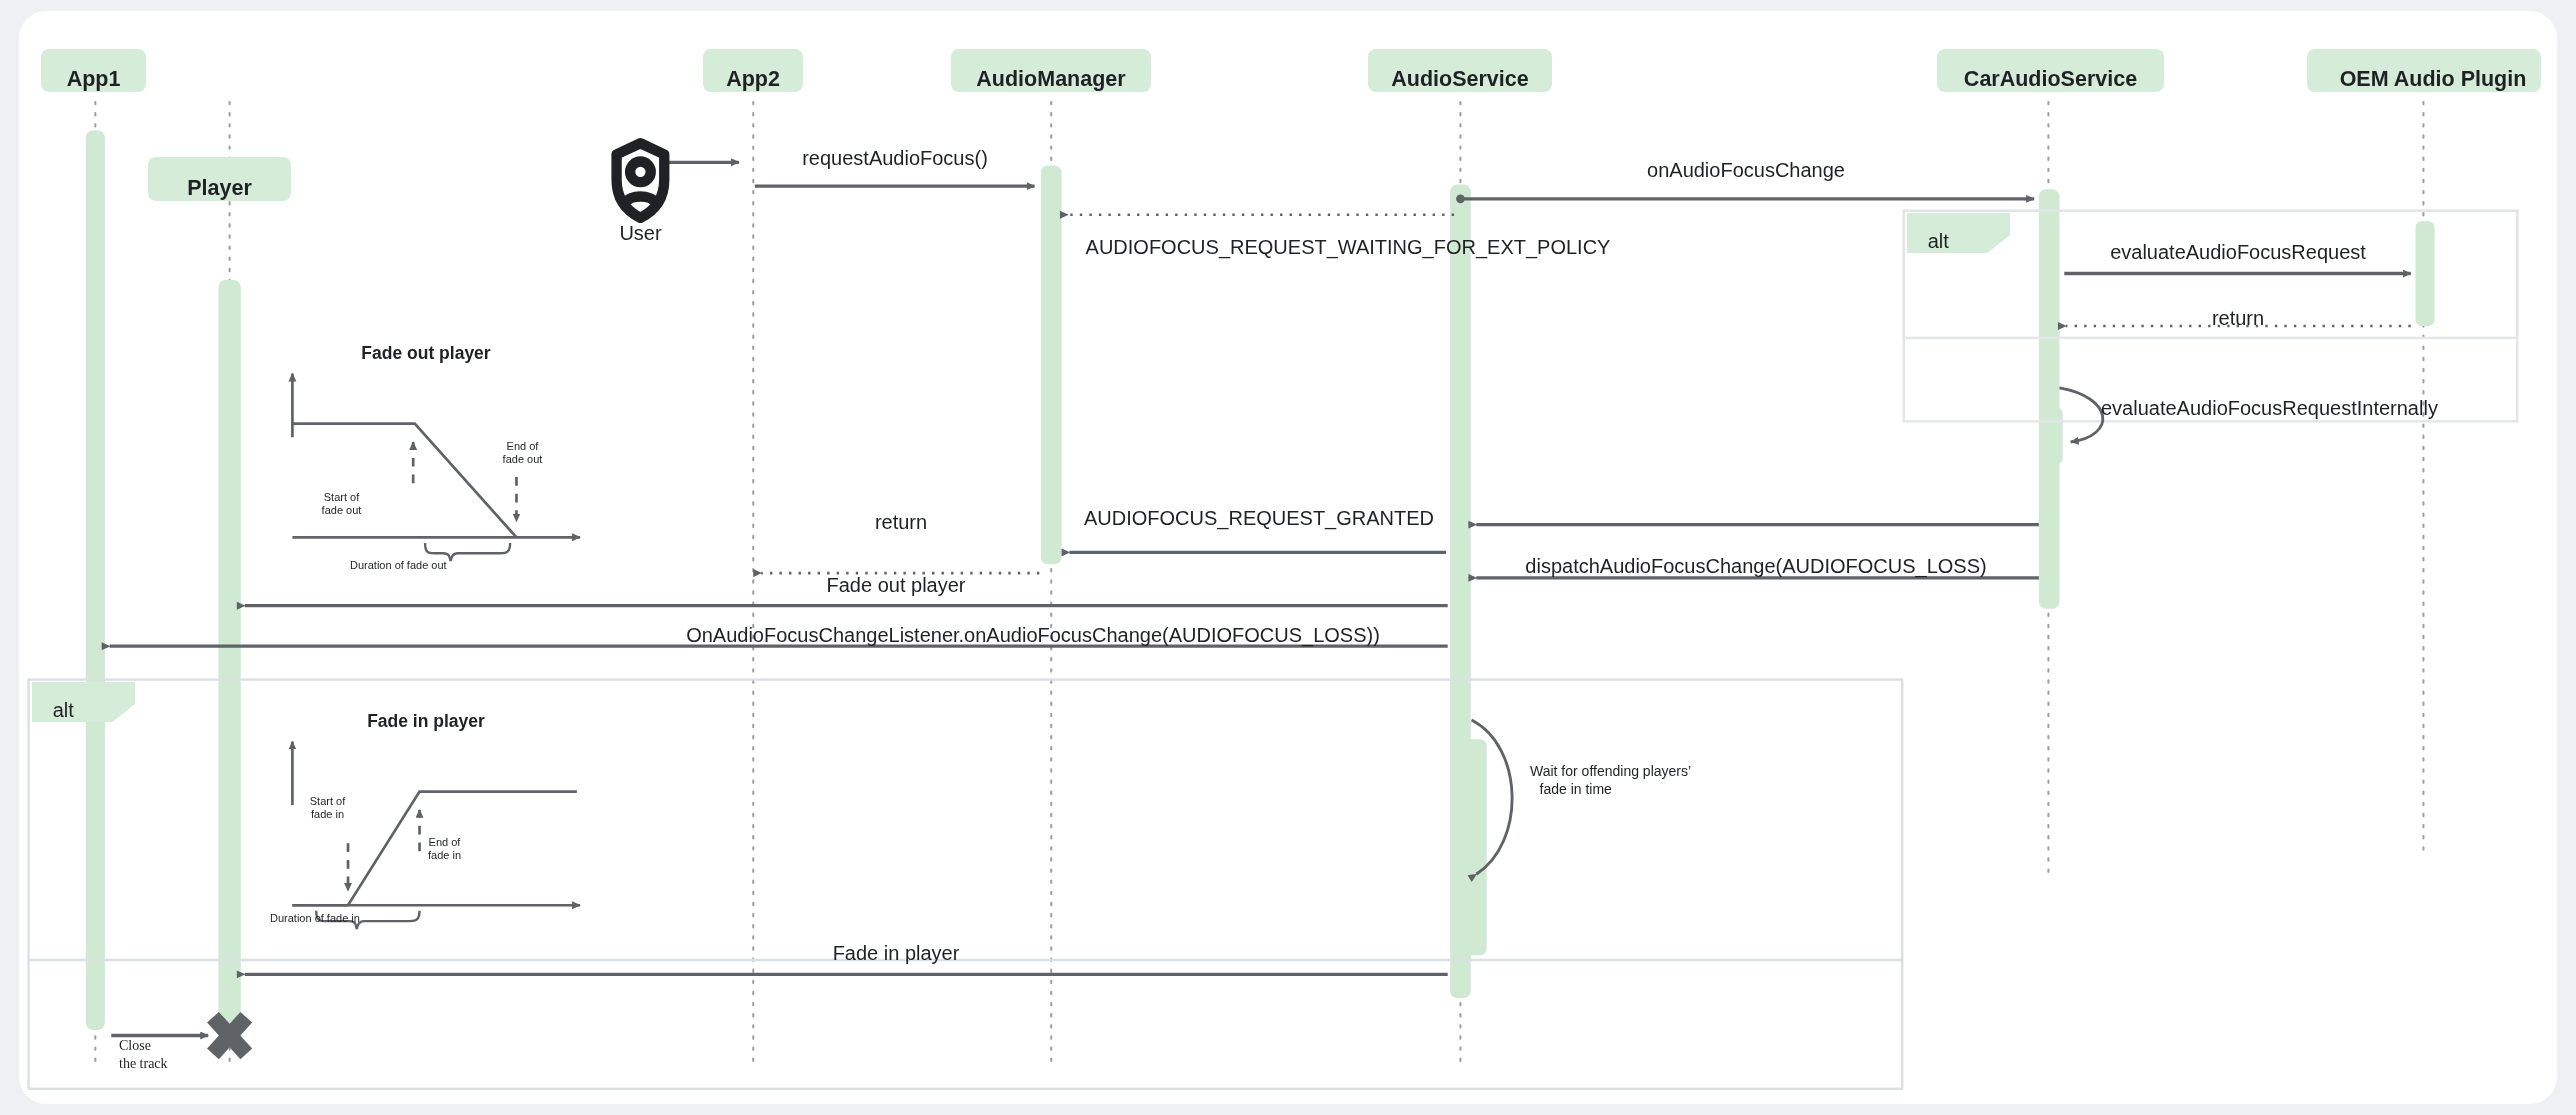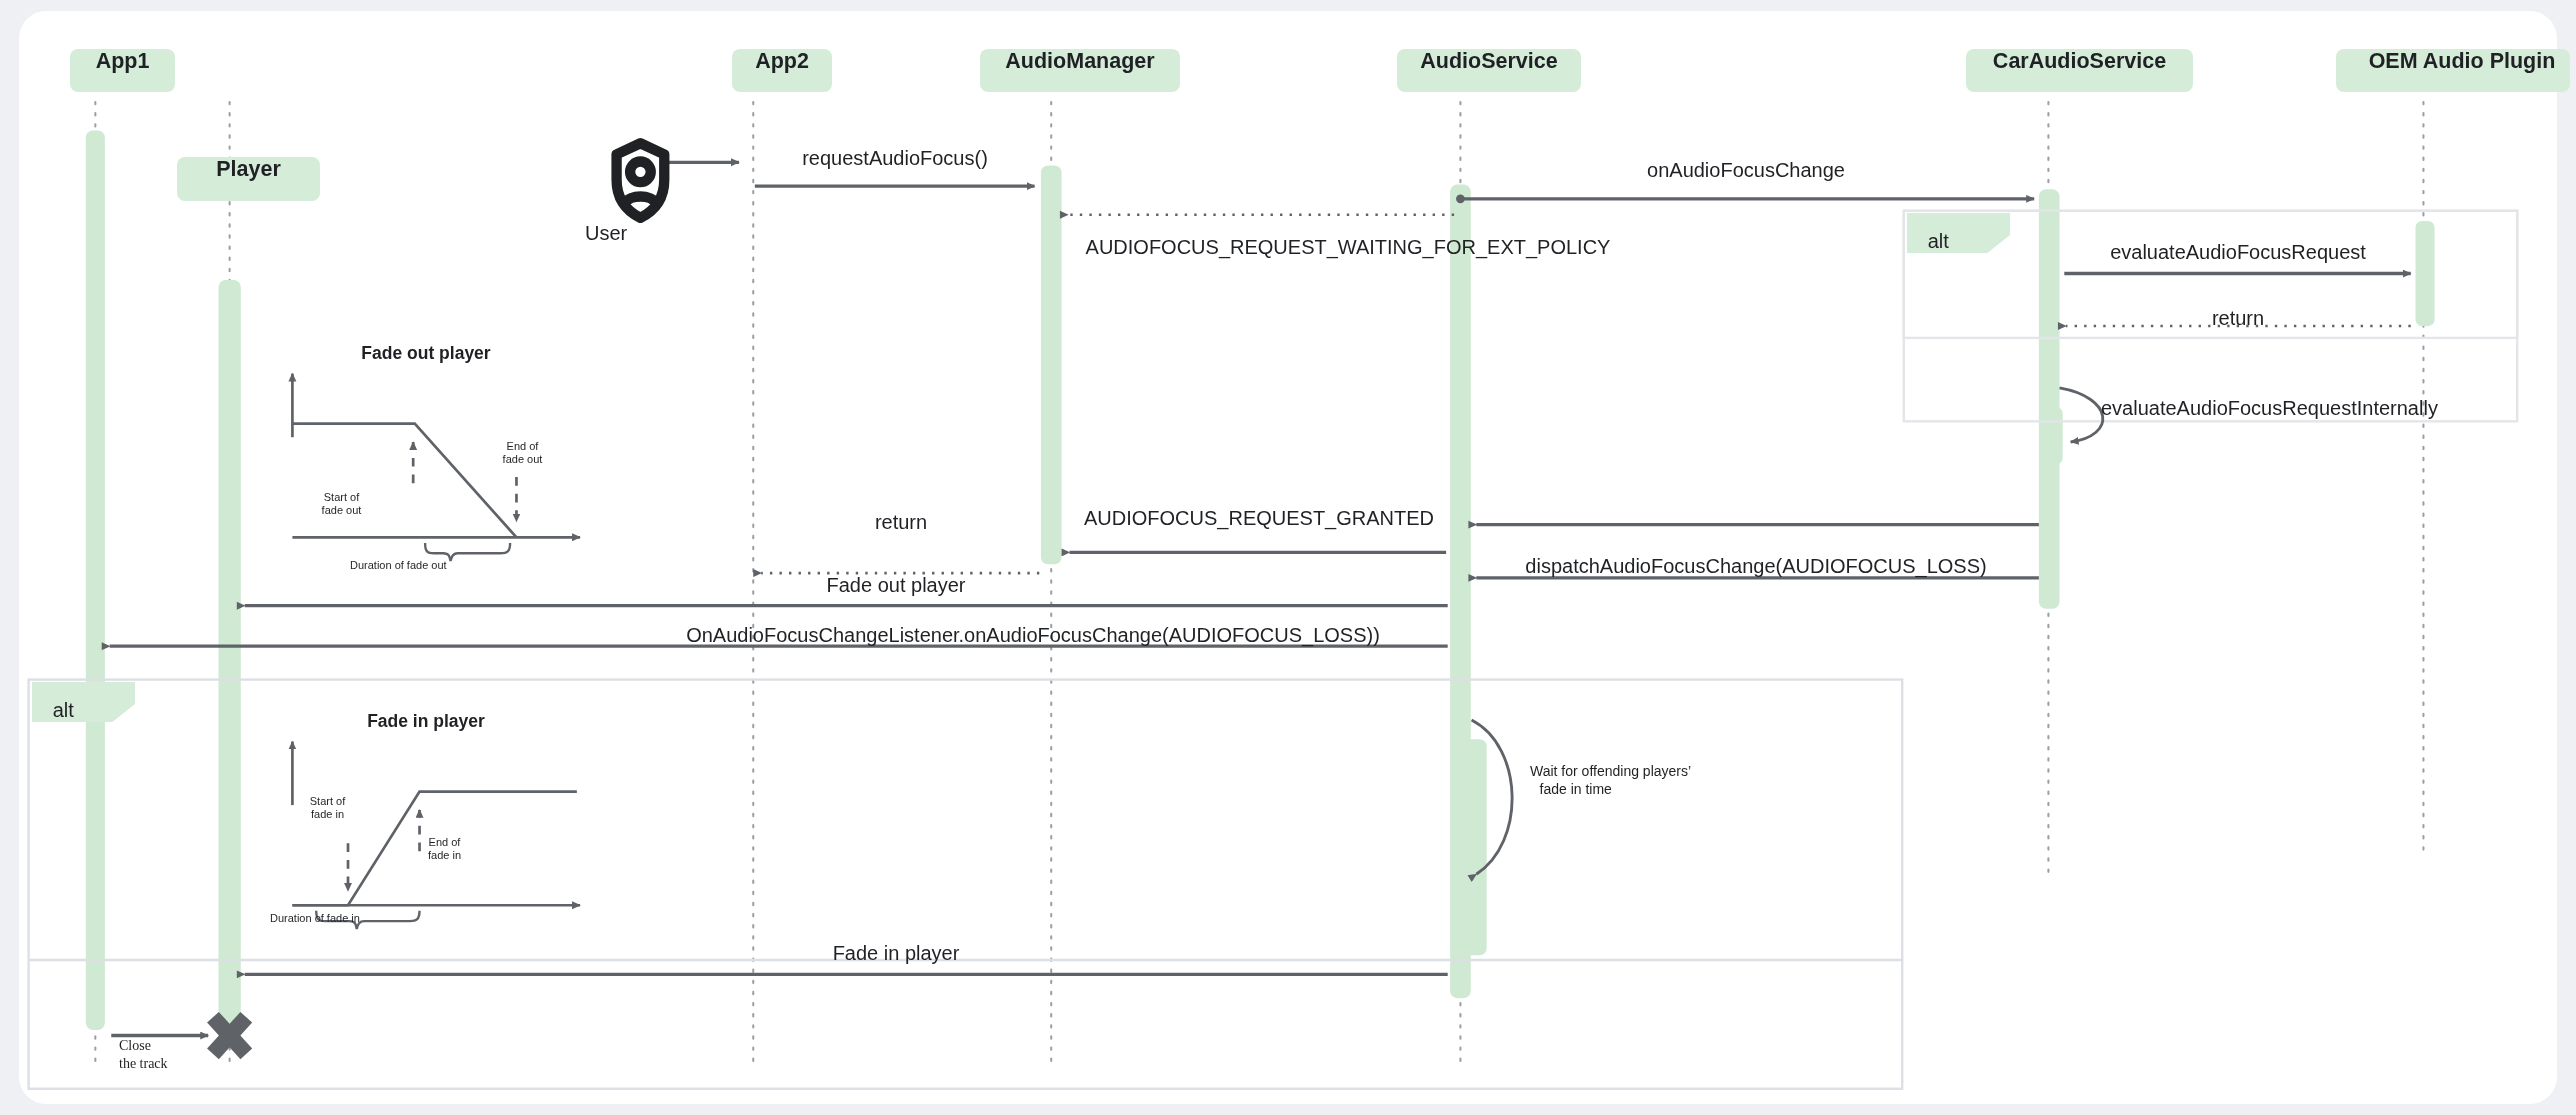--- a/index.html
+++ b/index.html
@@ -4,25 +4,25 @@
 <style>
   html,body{margin:0;padding:0;background:#eef0f3;}
   body{font-family:"Liberation Sans","DejaVu Sans",sans-serif;}
   #root{position:relative;width:2576px;height:1116px;overflow:hidden;background:#eef0f3;}
   #canvas{position:absolute;left:19px;top:11px;width:2538px;height:1093px;background:#ffffff;border-radius:27px;}
   .layer{position:absolute;left:0;top:0;width:2576px;height:1116px;}
   svg.layer{pointer-events:none;}
 
   .plabel{
     position:absolute;background:#d5ecd8;border-radius:8px;
-    display:flex;align-items:flex-start;justify-content:center;
-    font-weight:bold;color:#1f2124;box-sizing:border-box;white-space:nowrap;margin-left:29px;
+    display:flex;align-items:flex-end;justify-content:center;
+    font-weight:bold;color:#1f2124;box-sizing:border-box;white-space:nowrap;
   }
   .plabel.p-big{font-size:21.5px;}
-  .actor-name{position:absolute;font-size:20px;color:#1f2124;}
+  .actor-name{position:absolute;font-size:20px;color:#1f2124;text-align:center;}
   .msg{position:absolute;font-size:20px;color:#1f2124;white-space:nowrap;}
   .msg.c{transform:translateX(-50%);}
   .msg-2l{position:absolute;font-size:14px;color:#1f2124;line-height:1.25;}
   .fragtag{position:absolute;background:#d5ecd8;font-size:20px;color:#1f2124;
      display:flex;align-items:flex-end;padding-left:20.7px;box-sizing:border-box;
      clip-path:polygon(0 0,100% 0,100% 55%,78% 100%,0 100%);}
   .nbox{position:absolute;background:#f1f3f4;border-radius:17.5px;}
   .ntitle{position:absolute;font-size:17.5px;font-weight:bold;color:#1f2124;text-align:center;}
   .nlab{position:absolute;font-size:11px;color:#1f2124;line-height:1.2;text-align:center;}
 </style>

